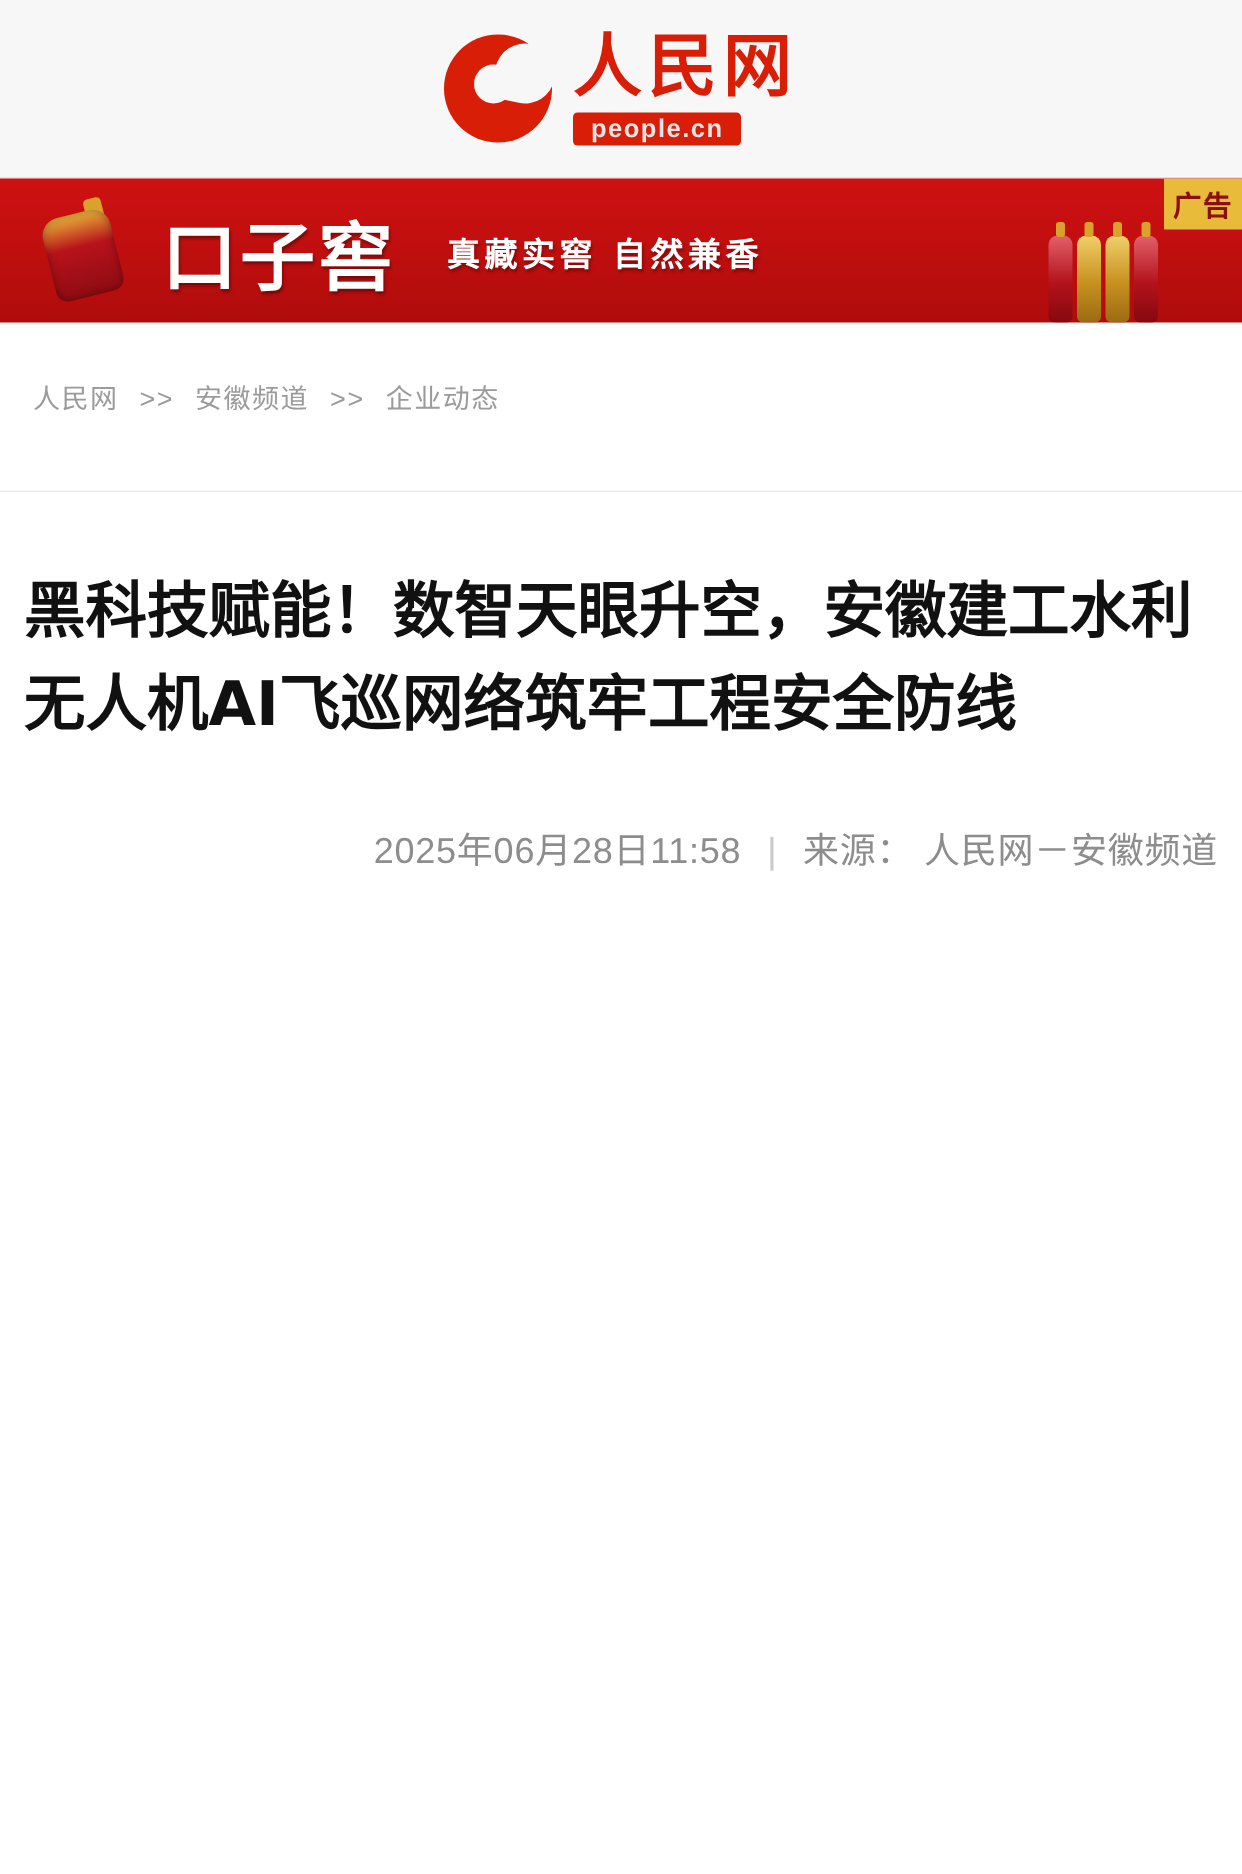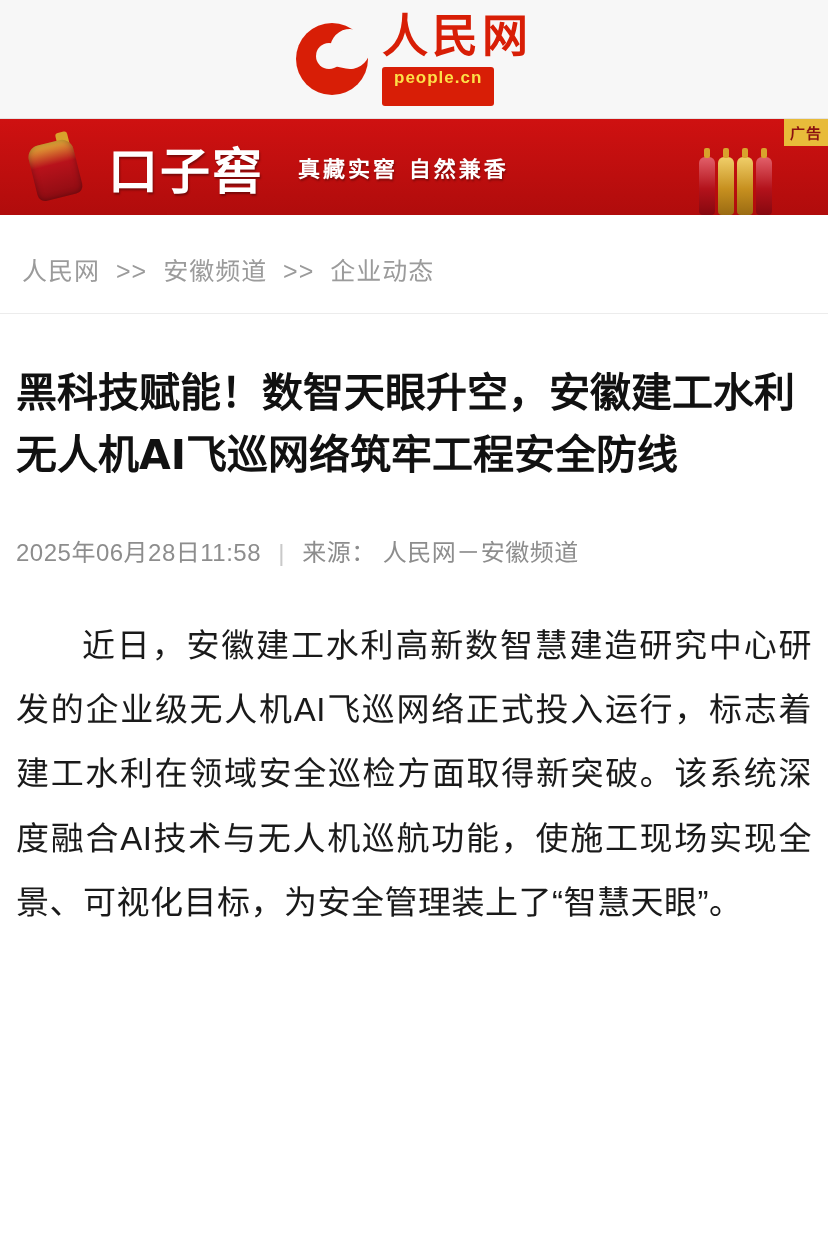--- a/index.html
+++ b/index.html
@@ -70,24 +70,24 @@
     font-family: "DejaVu Serif", "Liberation Serif", serif;
     font-weight: bold;
     font-size: 46px;
     color: #d81e06;
     letter-spacing: 4px;
   }
   .logo-en {
     margin-top: 8px;
     font-size: 17px;
     font-weight: bold;
-    color: #fde047;
+    color: #e5e5e5;
     background: #d81e06;
     border-radius: 3px;
-    padding: 2px 12px 20px;
+    padding: 2px 12px 3px;
     letter-spacing: 1px;
   }
 
   
   .ad-banner {
     position: relative;
     height: 96px;
     background: linear-gradient(180deg, #cf1111 0%, #b00c0c 100%);
     display: flex;
     align-items: center;
@@ -167,31 +167,31 @@
   }
   .mini-bottle.red {
     background: linear-gradient(180deg, #e2606a, #b3121b 55%, #86080f);
   }
   .ad-tag {
     position: absolute;
     right: 0;
     top: 0;
     background: #e8bb3a;
     color: #8a1010;
-    font-size: 15px;
+    font-size: 19px;
     font-weight: bold;
     padding: 3px 6px;
     letter-spacing: 1px;
     writing-mode: horizontal-tb;
   }
 
   
   .breadcrumb {
-    padding: 36px 22px 26px;
-    font-size: 25px;
+    padding: 36px 22px 50px;
+    font-size: 18px;
     color: #9b9b9b;
     border-bottom: 1px solid #ececec;
     letter-spacing: 1px;
   }
   .breadcrumb a {
     color: #9b9b9b;
     text-decoration: none;
   }
   .breadcrumb .sep {
     margin: 0 8px;
@@ -205,21 +205,21 @@
     margin: 48px 0 0;
     font-family: "DejaVu Sans", "Liberation Sans", sans-serif;
     font-weight: bold;
     font-size: 41px;
     line-height: 1.52;
     color: #111111;
     letter-spacing: 0px;
   }
   .meta {
     margin-top: 46px;
-    text-align: left;
+    text-align: right;
     font-size: 24px;
     color: #8d8d8d;
     letter-spacing: 0.5px;
   }
   .meta .divider {
     margin: 0 10px;
     color: #c9c9c9;
   }
   .meta .source-label { color: #8d8d8d; }
   .body-text {
@@ -276,14 +276,13 @@
 <div class="article">
   <h1 class="headline">黑科技赋能！数智天眼升空，安徽建工水利无人机AI飞巡网络筑牢工程安全防线</h1>
 
   <div class="meta">
     <span>2025年06月28日11:58</span>
     <span class="divider">|</span>
     <span class="source-label">来源：</span>
     <span>人民网－安徽频道</span>
   </div>
 
-  <p class="body-text">近日，安徽建工水利高新数智慧建造研究中心研发的企业级无人机AI飞巡网络正式投入运行，标志着建工水利在领域安全巡检方面取得新突破。该系统深度融合AI技术与无人机巡航功能，使施工现场实现全景、可视化目标，为安全管理装上了“智慧天眼”。</p>
 </div>
 
 </body></html>

